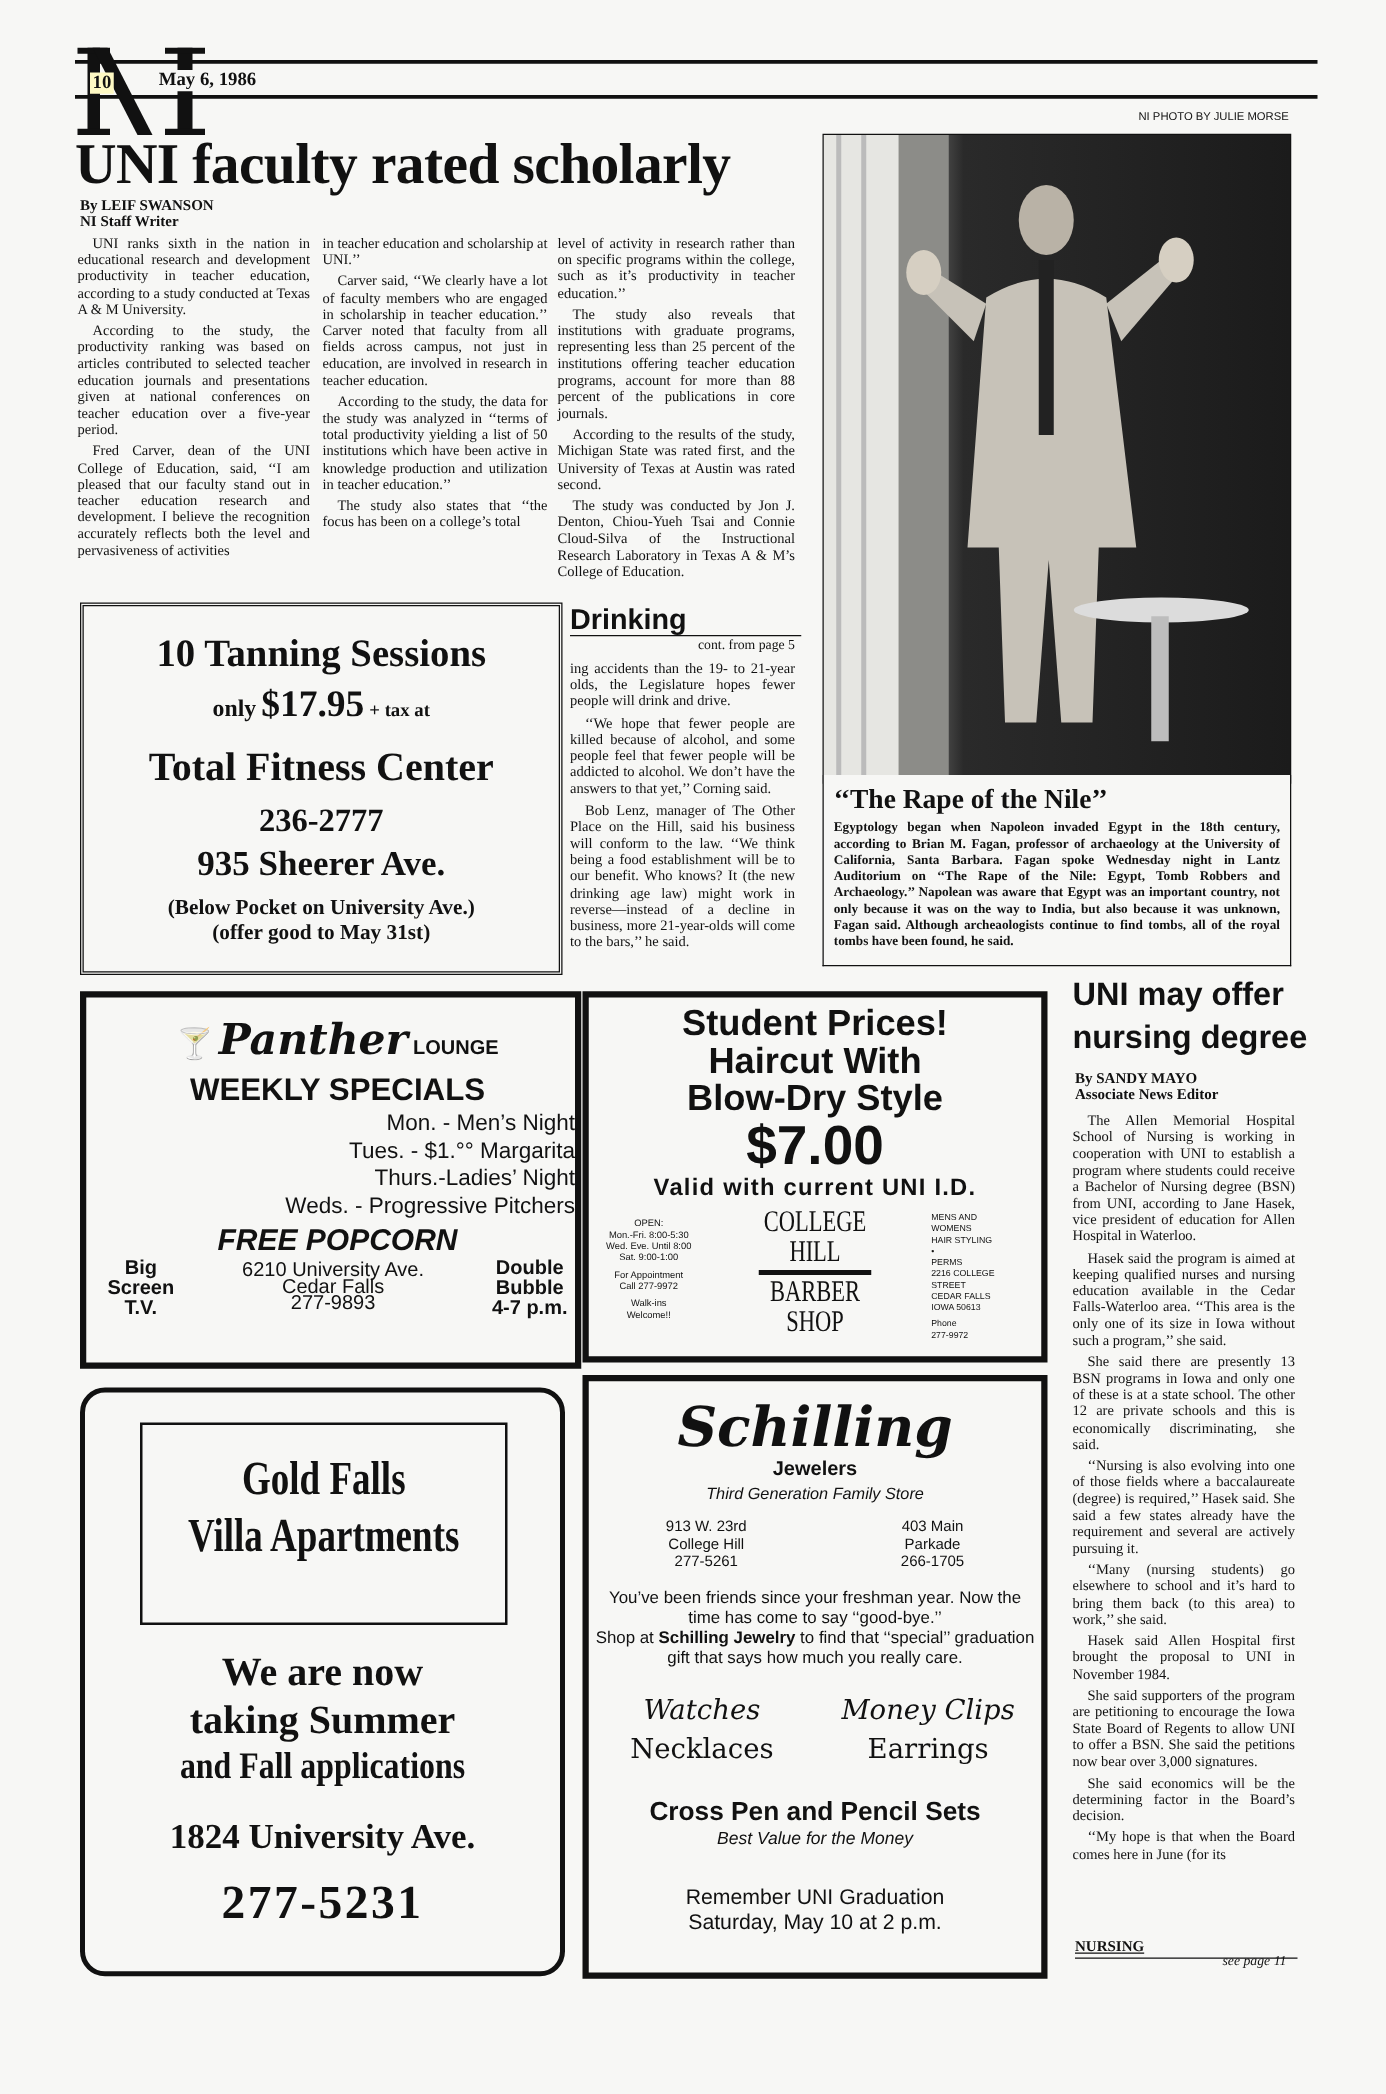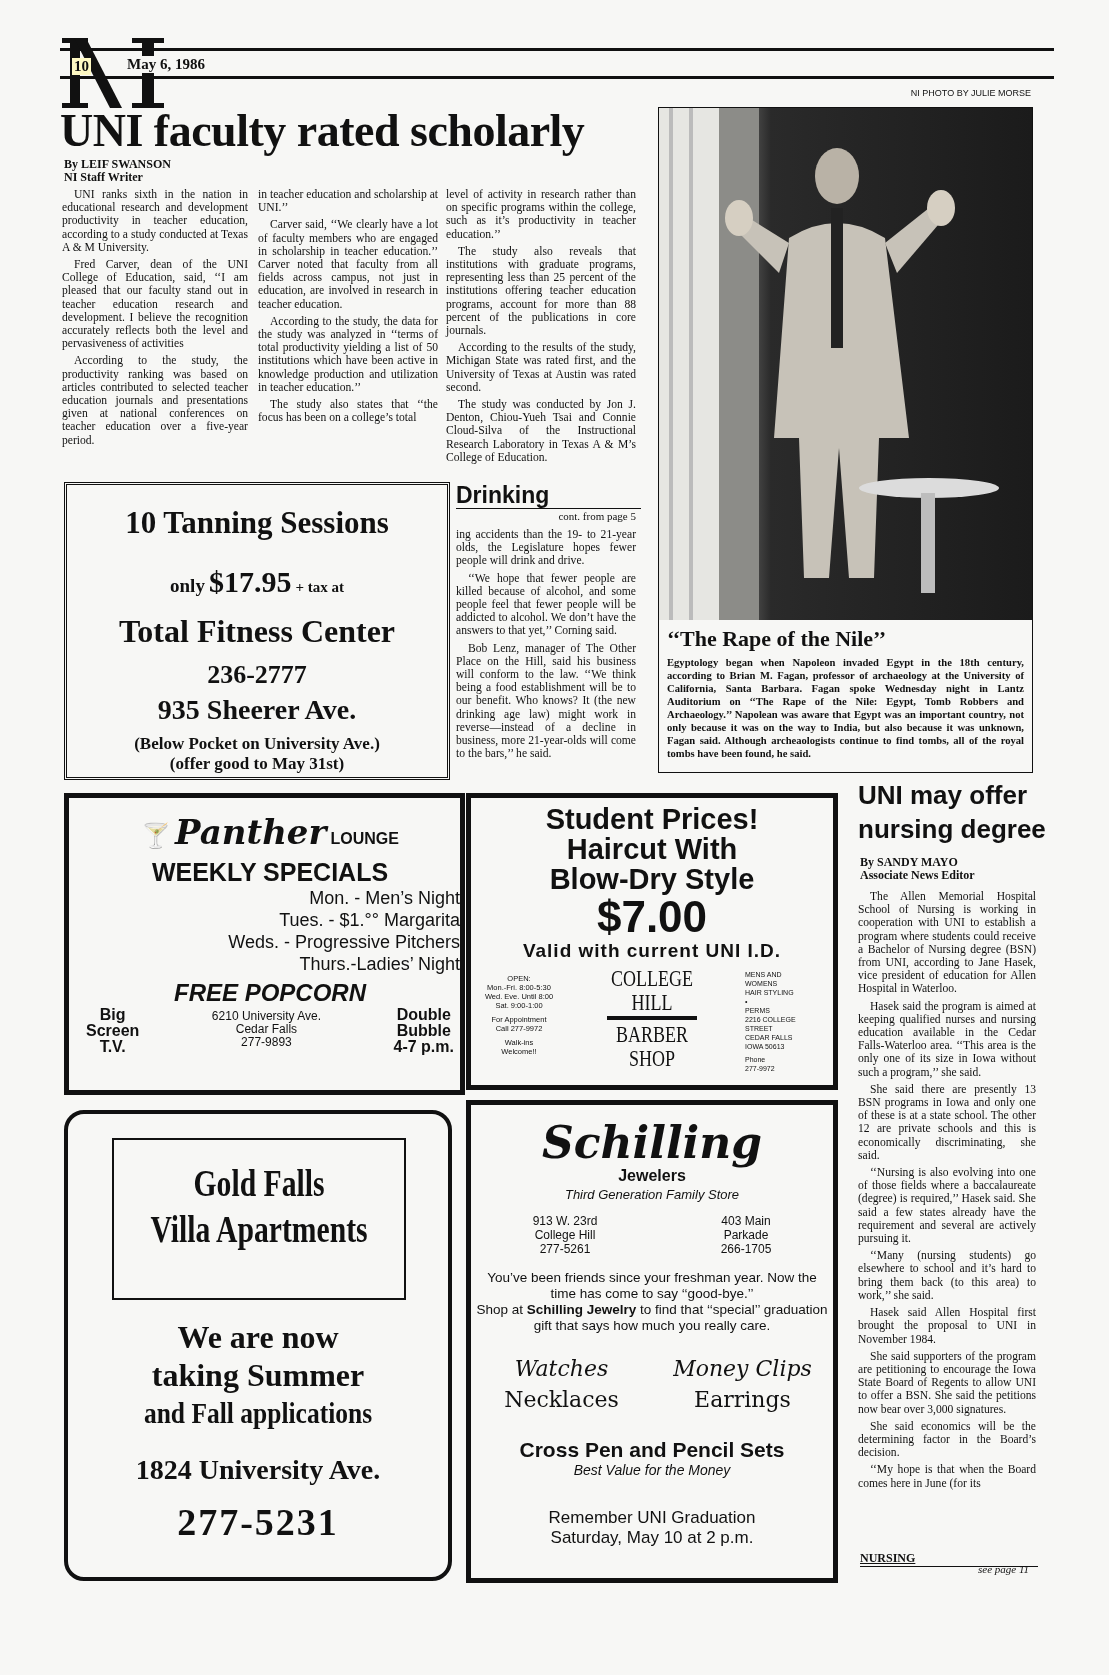--- a/index.html
+++ b/index.html
@@ -51,22 +51,22 @@
 <div class="pagenum" style="background:#fef9c3;padding:0 2px;">10</div>
 <div class="pagedate" style="background:#f7f7f5;padding:0 2px;">May 6, 1986</div>
 
 <div class="headline">UNI faculty rated scholarly</div>
 <div class="abs" style="left:64px;top:158px;width:190px;">
   <div class="byline">By LEIF SWANSON</div>
   <div class="byline">NI Staff Writer</div>
 </div>
 <div class="col" style="left:62px;top:188px;width:186px;">
   <p>UNI ranks sixth in the nation in educational research and development productivity in teacher education, according to a study conducted at Texas A &amp; M University.</p>
+  <p>According to the study, the productivity ranking was based on articles contributed to selected teacher education journals and presentations given at national conferences on teacher education over a five-year period.</p>
   <p>Fred Carver, dean of the UNI College of Education, said, ‘‘I am pleased that our faculty stand out in teacher education research and development. I believe the recognition accurately reflects both the level and pervasiveness of activities</p>
-  <p>According to the study, the productivity ranking was based on articles contributed to selected teacher education journals and presentations given at national conferences on teacher education over a five-year period.</p>
 </div>
 <div class="col" style="left:258px;top:188px;width:180px;">
   <p class="noind">in teacher education and scholarship at UNI.’’</p>
   <p>Carver said, ‘‘We clearly have a lot of faculty members who are engaged in scholarship in teacher education.’’ Carver noted that faculty from all fields across campus, not just in education, are involved in research in teacher education.</p>
   <p>According to the study, the data for the study was analyzed in ‘‘terms of total productivity yielding a list of 50 institutions which have been active in knowledge production and utilization in teacher education.’’</p>
   <p>The study also states that ‘‘the focus has been on a college’s total</p>
 </div>
 <div class="col" style="left:446px;top:188px;width:190px;">
   <p class="noind">level of activity in research rather than on specific programs within the college, such as it’s productivity in teacher education.’’</p>
   <p>The study also reveals that institutions with graduate programs, representing less than 25 percent of the institutions offering teacher education programs, account for more than 88 percent of the publications in core journals.</p>
@@ -102,21 +102,21 @@
     <rect x="262" y="385" width="14" height="100" fill="#bdbdbd"></rect>
   </svg>
 </div>
 <div class="caption-box">
   <div class="cap-title">‘‘The Rape of the Nile’’</div>
   <div class="cap-text">Egyptology began when Napoleon invaded Egypt in the 18th century, according to Brian M. Fagan, professor of archaeology at the University of California, Santa Barbara. Fagan spoke Wednesday night in Lantz Auditorium on ‘‘The Rape of the Nile: Egypt, Tomb Robbers and Archaeology.’’ Napolean was aware that Egypt was an important country, not only because it was on the way to India, but also because it was unknown, Fagan said. Although archeaologists continue to find tombs, all of the royal tombs have been found, he said.</div>
 </div>
 
 <div class="ad tan">
   <div class="serifbig" style="font-size:31px;margin-top:20px;">10 Tanning Sessions</div>
-  <div style="margin-top:24px;">
+  <div style="margin-top:6px;">
     <span class="serifbig" style="font-size:19px;">only</span>
     <span class="serifbig" style="font-size:30px;">$17.95</span>
     <span class="serifbig" style="font-size:15px;">+ tax at</span>
   </div>
   <div class="serifbig" style="font-size:32px;margin-top:14px;">Total Fitness Center</div>
   <div class="serifbig" style="font-size:26px;margin-top:10px;">236-2777</div>
   <div class="serifbig" style="font-size:28px;margin-top:4px;">935 Sheerer Ave.</div>
   <div class="serifbig" style="font-size:17px;margin-top:8px;">(Below Pocket on University Ave.)</div>
   <div class="serifbig" style="font-size:17px;">(offer good to May 31st)</div>
 </div>
@@ -124,31 +124,31 @@
 <div class="ad panther">
   <div style="margin-top:14px;">
     <span style="font-size:24px;">🍸</span>
     <span style="font:italic bold 34px 'DejaVu Serif',serif;">Panther</span>
     <span class="sansbold" style="font-size:16px;">LOUNGE</span>
   </div>
   <div class="sansbold" style="font-size:25px;margin-top:6px;">WEEKLY SPECIALS</div>
   <div class="small-sans" style="font-size:18px;line-height:22px;text-align:right;">
     <div>Mon. - Men’s Night</div>
     <div>Tues. - $1.°° Margarita</div>
+    <div>Thurs.-Ladies’ Night</div>
     <div>Weds. - Progressive Pitchers</div>
-    <div>Thurs.-Ladies’ Night</div>
   </div>
   <div class="sansbold" style="font-size:24px;font-style:italic;margin-top:4px;">FREE POPCORN</div>
   <div style="display:flex;justify-content:space-between;align-items:flex-start;padding:0 6px;">
     <div class="sansbold" style="font-size:16px;line-height:16px;">
       <div>Big</div>
       <div>Screen</div>
       <div>T.V.</div>
     </div>
-    <div class="small-sans" style="font-size:12px;line-height:13px;margin-top:3px;">
+    <div class="small-sans" style="font-size:16px;line-height:13px;margin-top:3px;">
       <div>6210 University Ave.</div>
       <div>Cedar Falls</div>
       <div>277-9893</div>
     </div>
     <div class="sansbold" style="font-size:16px;line-height:16px;">
       <div>Double</div>
       <div>Bubble</div>
       <div>4-7 p.m.</div>
     </div>
   </div>

